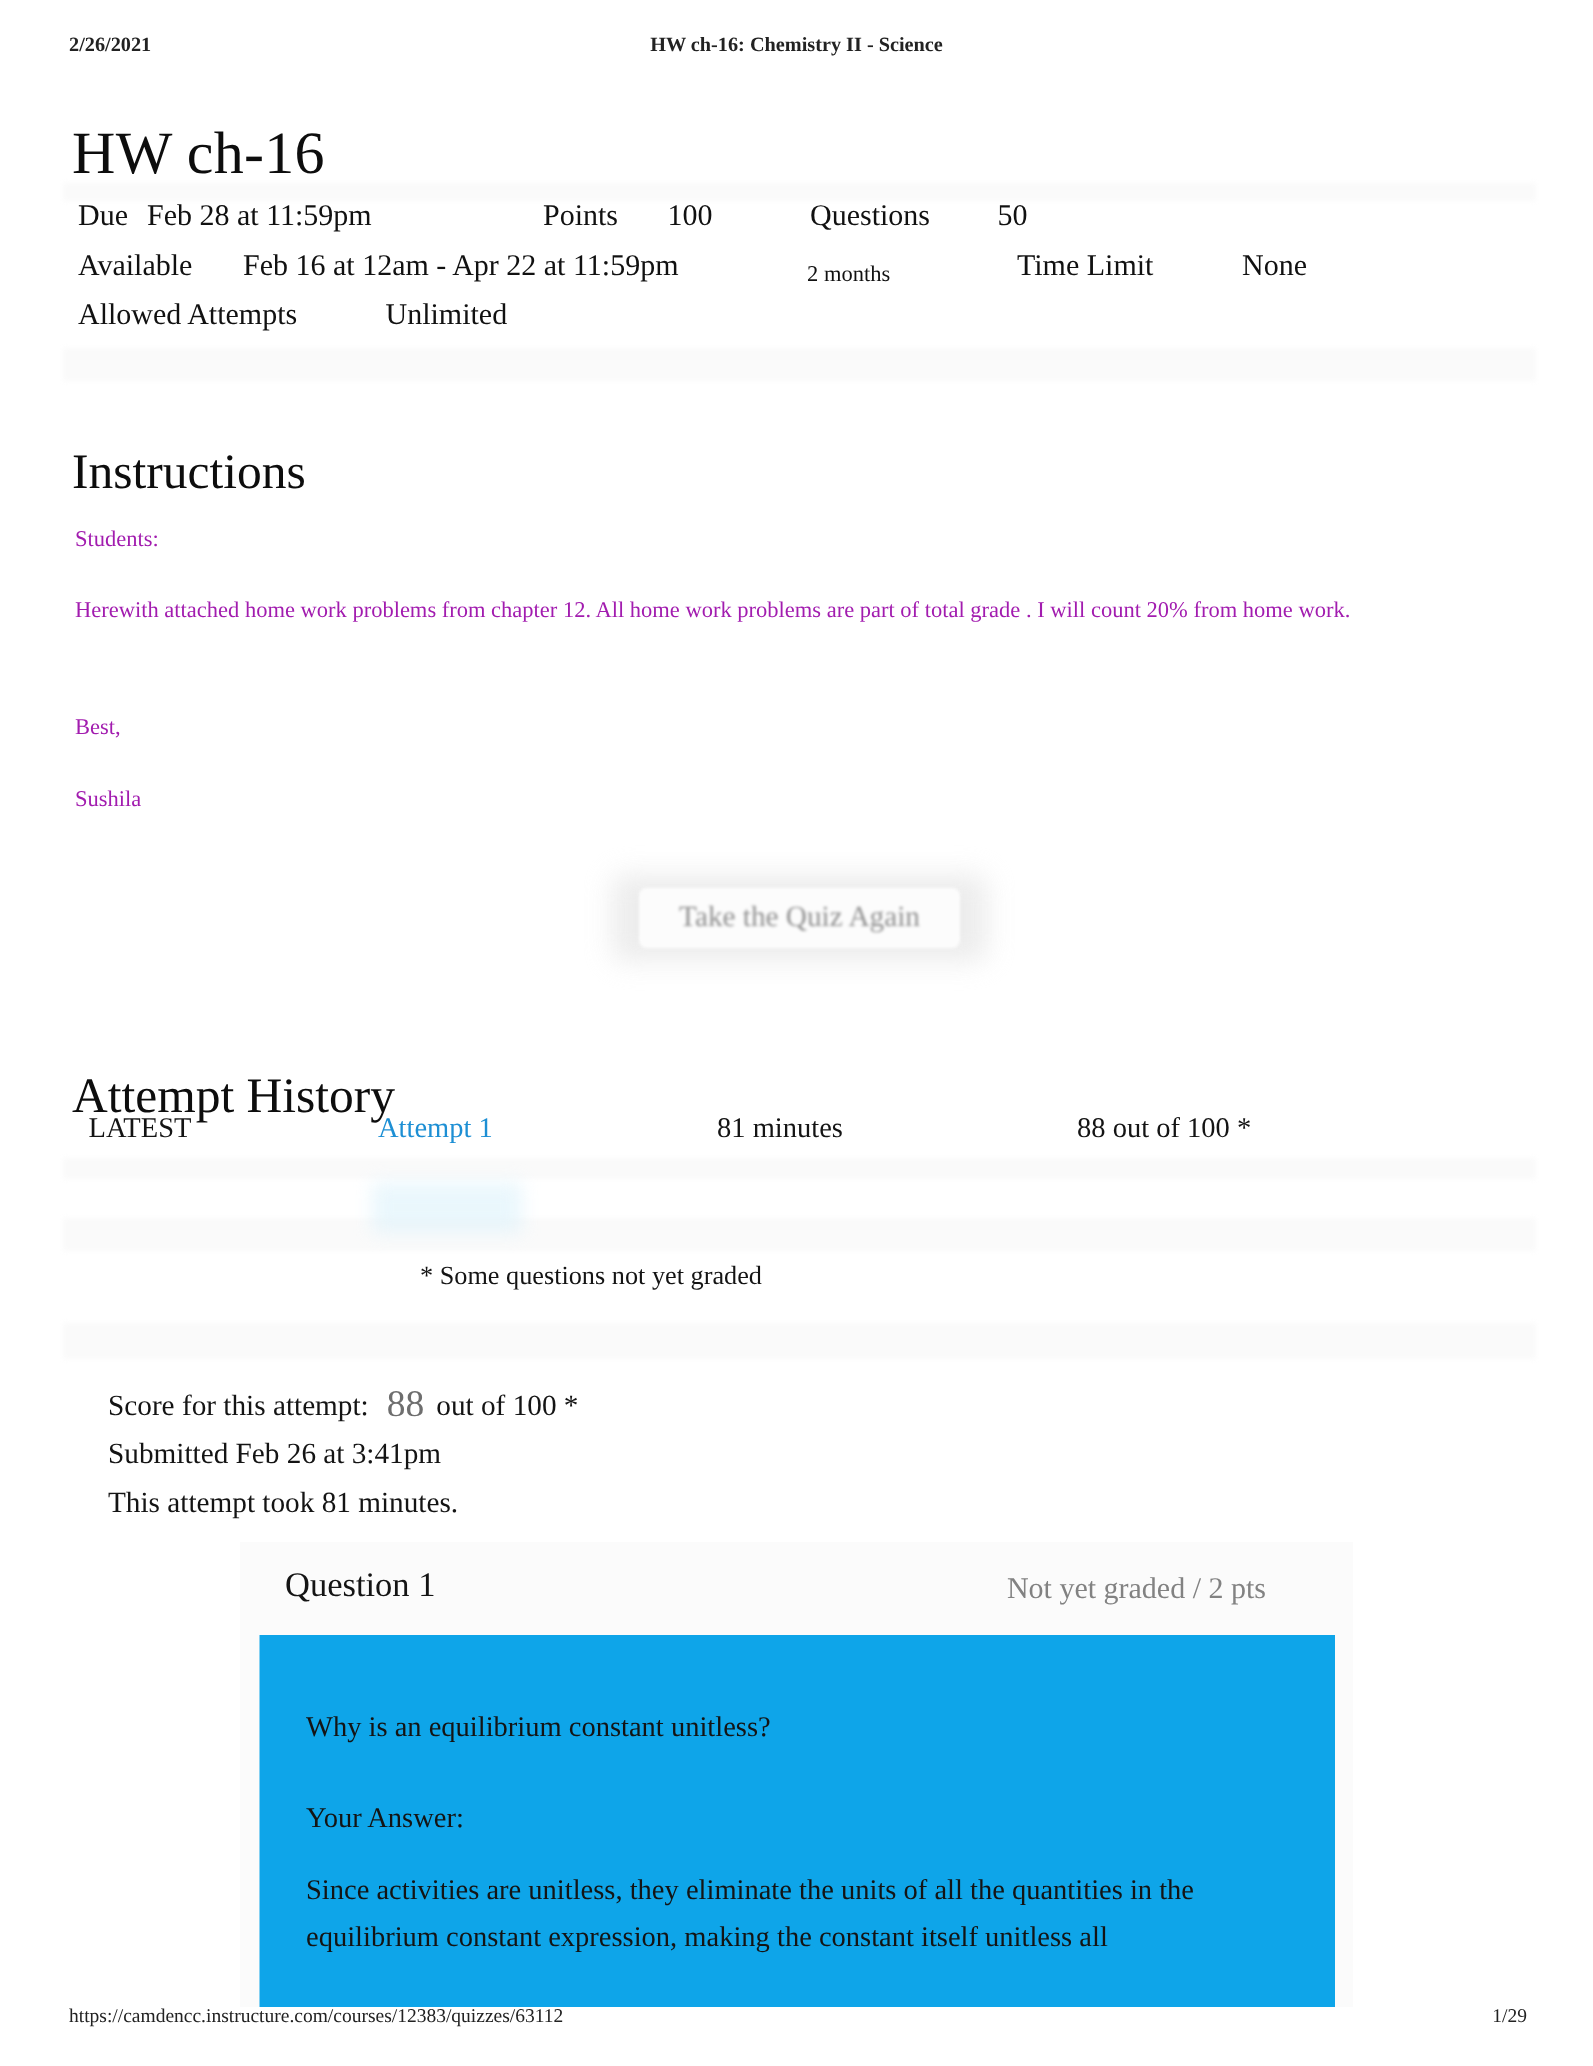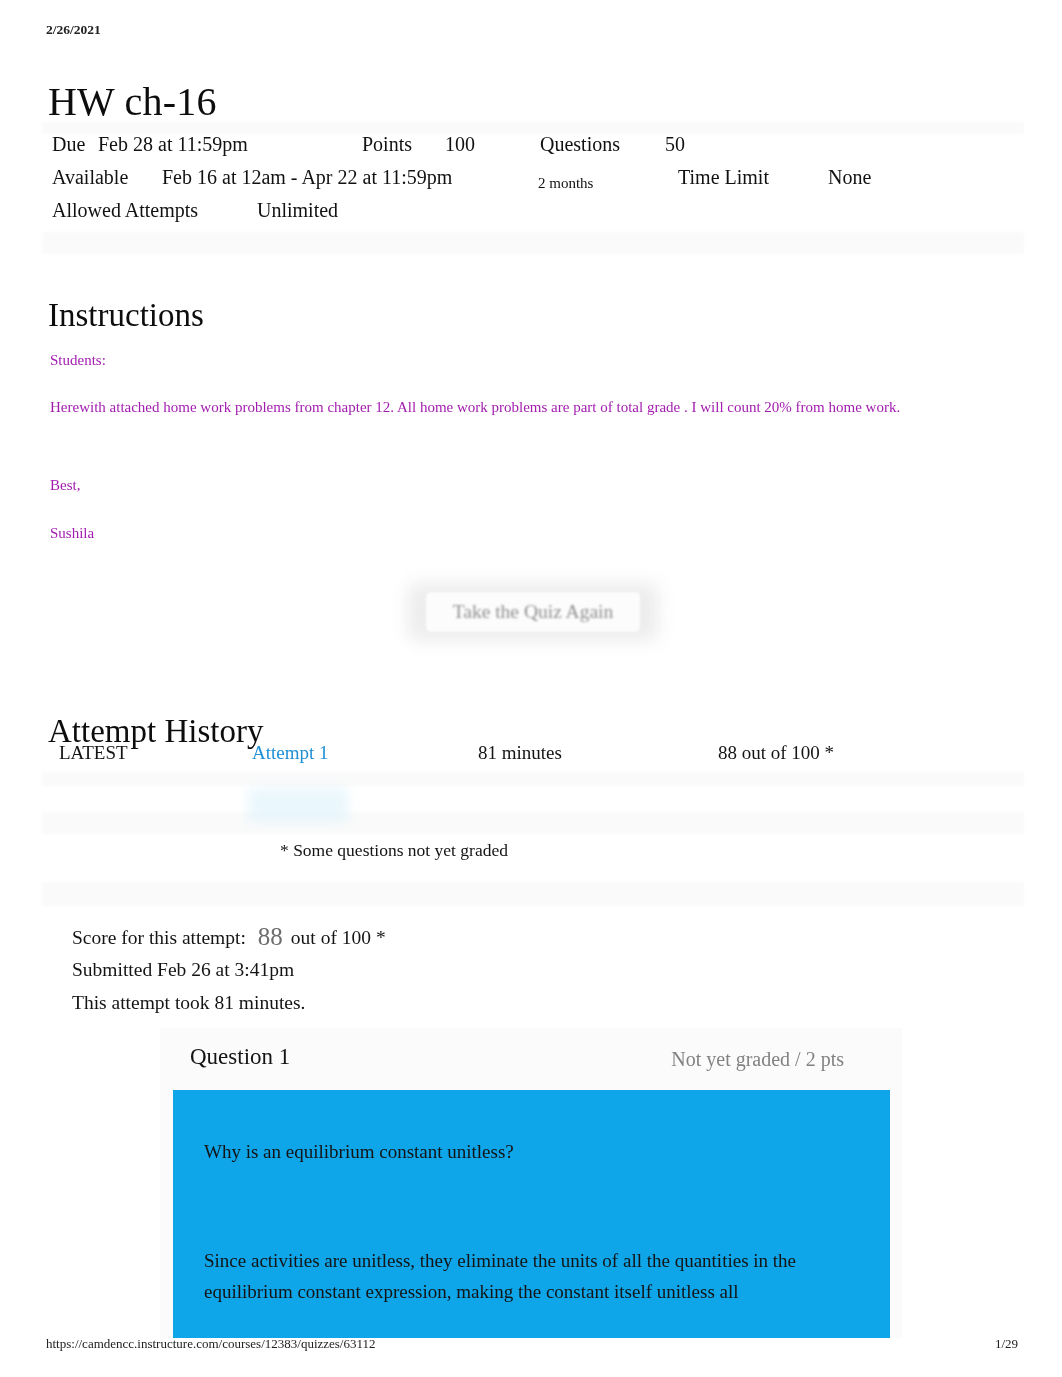--- a/index.html
+++ b/index.html
@@ -272,20 +272,21 @@
   }
   .q-body.qb-text   { top: 46px; }
   .q-body.qb-your   { top: 107px; }
   .q-body.qb-answer { top: 155px; width: 640px; }
 </style>
 </head>
 <body>
 
 <div class="print-header">
   <span class="ph-date">2/26/2021</span>
+  <span class="ph-title">HW ch-16: Chemistry II - Science</span>
 </div>
 
 <h1 class="page-title">HW ch-16</h1>
 
 <div class="band b1"></div>
 <div class="band b2"></div>
 <div class="band b3"></div>
 <div class="band b4"></div>
 <div class="band b5"></div>
 
@@ -344,20 +345,21 @@
   <div class="score-line">This attempt took 81 minutes.</div>
 </div>
 
 <div class="q-outer">
   <div class="q-header">
     <span class="q-title">Question 1</span>
     <span class="q-pts">Not yet graded / 2 pts</span>
   </div>
   <div class="q-inner">
     <div class="q-body qb-text">Why is an equilibrium constant unitless?</div>
+    <div class="q-body qb-your">Your Answer:</div>
     <div class="q-body qb-answer">Since activities are unitless, they eliminate the units of all the quantities in the equilibrium constant expression, making the constant itself unitless all</div>
   </div>
 </div>
 
 <div class="print-footer">
   <span class="pf-url">https://camdencc.instructure.com/courses/12383/quizzes/63112</span>
   <span class="pf-page">1/29</span>
 </div>
 
 </body></html>

